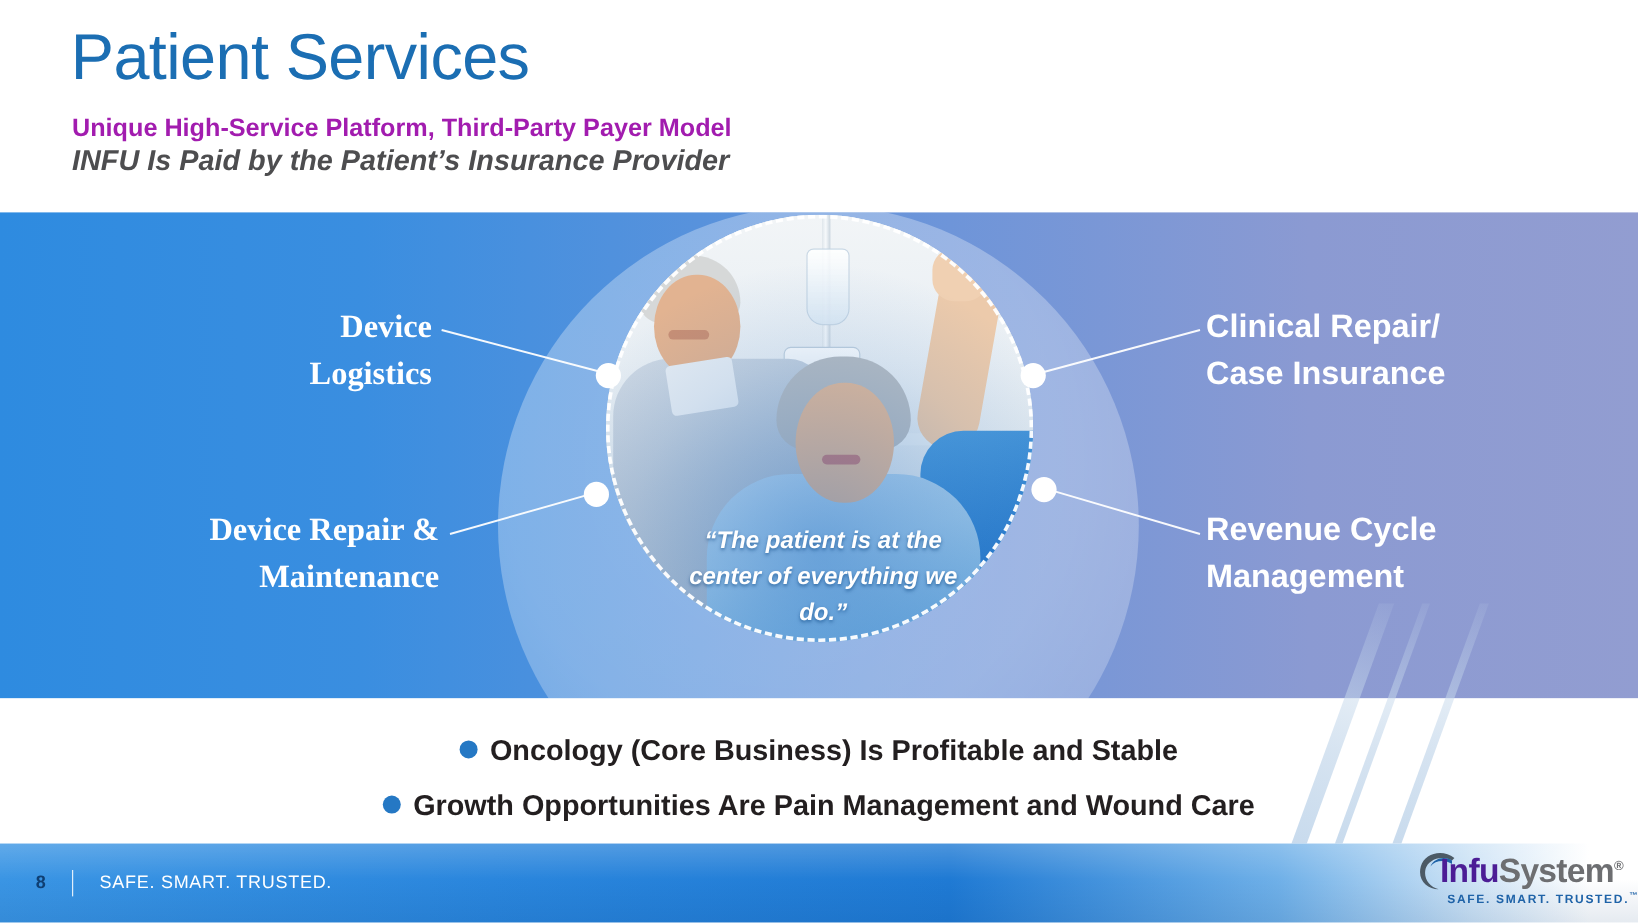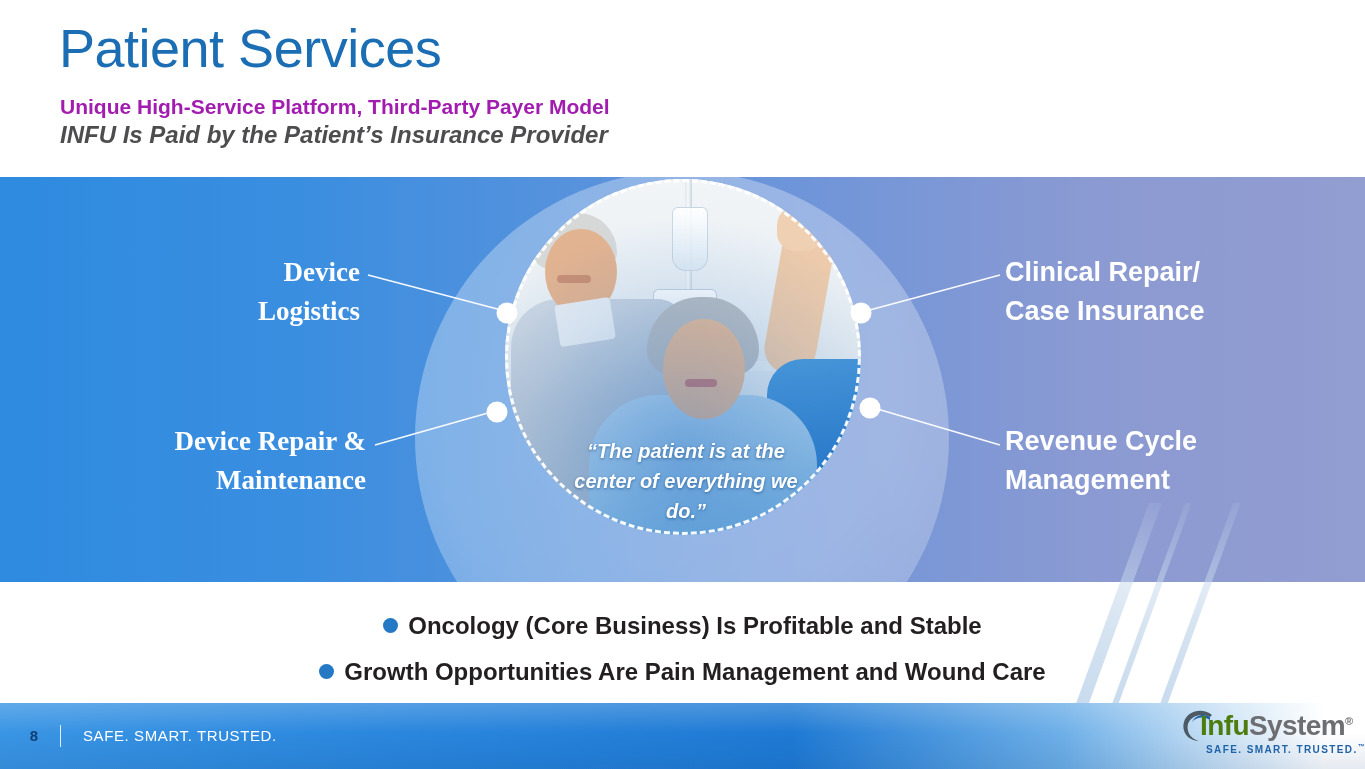--- a/index.html
+++ b/index.html
@@ -126,21 +126,21 @@
   .footer-sheen{position:absolute;left:0;top:0;width:1365px;height:66px;
     background:linear-gradient(180deg,rgba(255,255,255,.20) 0%,rgba(255,255,255,0) 45%,rgba(0,50,110,.10) 100%);}
   .page-num{position:absolute;left:24px;top:24px;width:20px;text-align:center;
     font-size:15px;font-weight:bold;color:#0f3f73;}
   .sep{position:absolute;left:60px;top:22px;width:1px;height:22px;background:rgba(255,255,255,.85);}
   .tagline{position:absolute;left:83px;top:24px;font-size:15px;letter-spacing:.6px;color:#ffffff;}
 
   
   .logo{position:absolute;left:1176px;top:706px;width:175px;height:56px;}
   .logo-word{position:absolute;left:24px;top:4px;font-size:28px;font-weight:bold;letter-spacing:-0.6px;white-space:nowrap;}
-  .logo-infu{color:#4d7c0f;}
+  .logo-infu{color:#4c1d95;}
   .logo-system{color:#6d6e71;}
   .logo-reg{font-size:11px;color:#6d6e71;vertical-align:super;}
   .logo-tag{position:absolute;left:30px;top:37px;font-size:10px;font-weight:bold;letter-spacing:1.4px;color:#1f63a8;white-space:nowrap;}
   .logo-tm{font-size:7px;vertical-align:super;}
   .logo-arc{position:absolute;left:4px;top:2px;width:38px;height:36px;}
 </style>
 </head>
 <body>
 
 <div class="slide">

